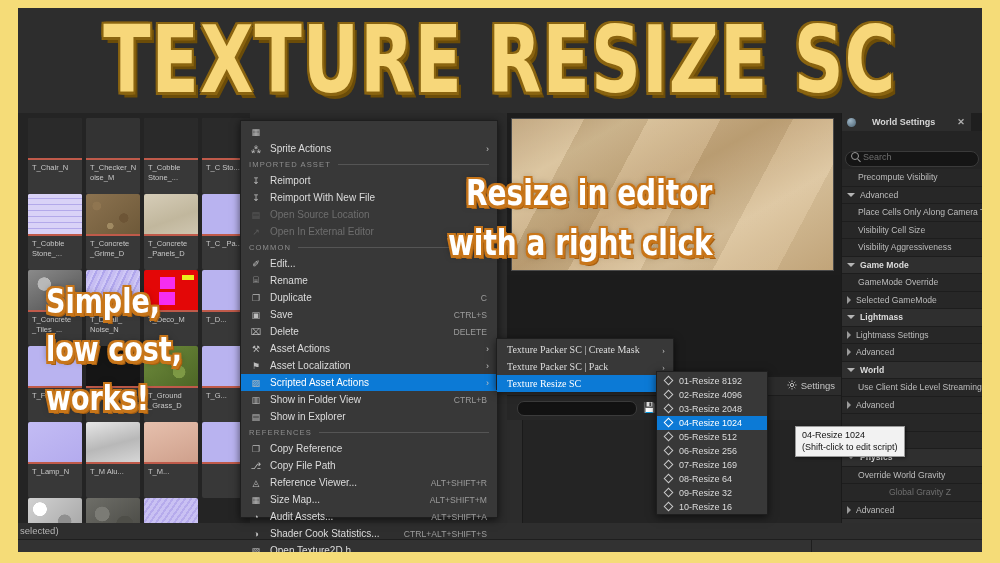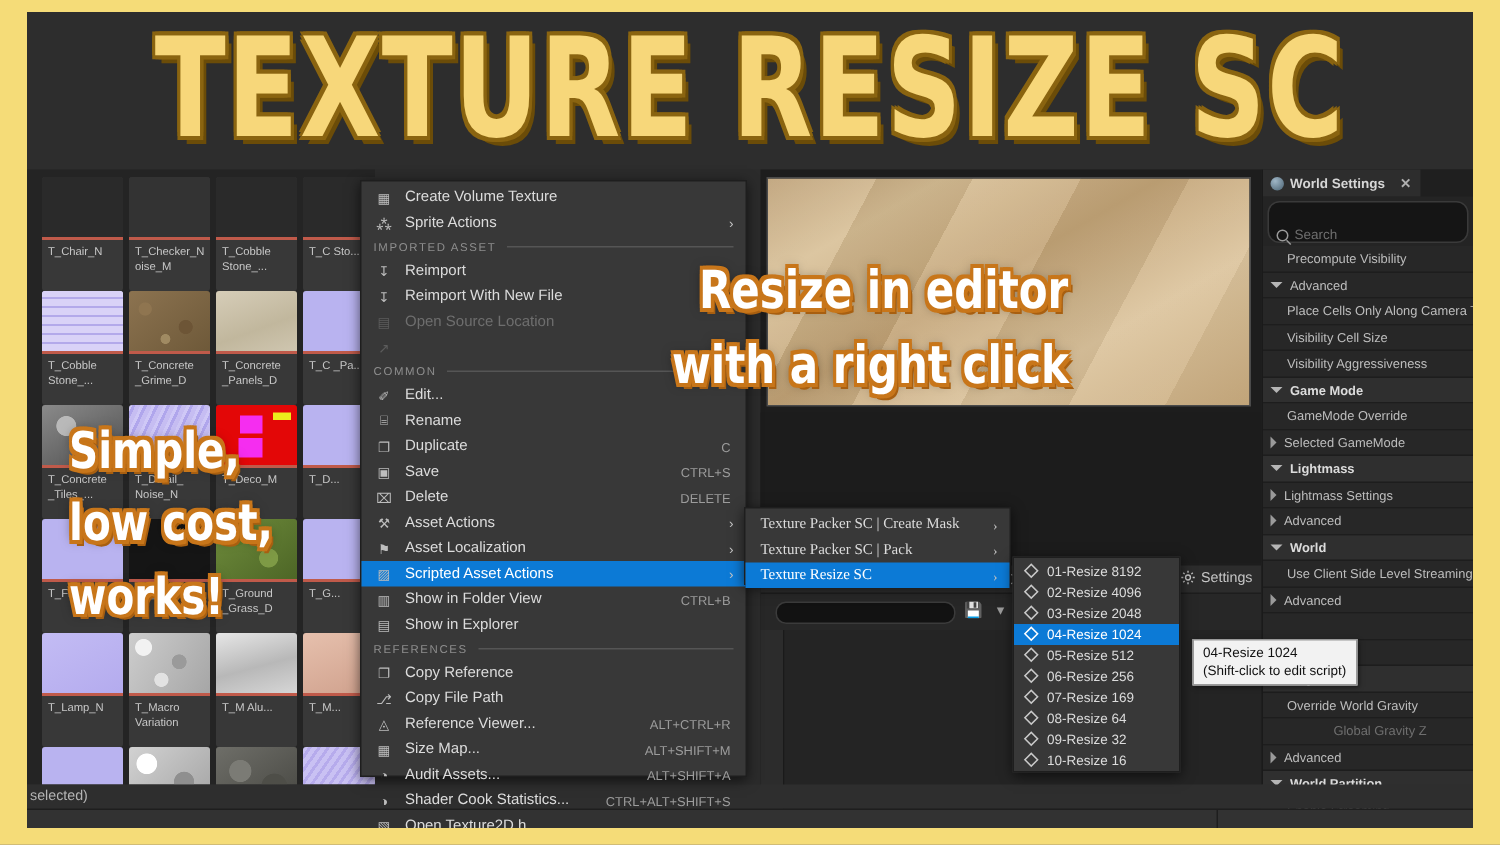--- a/index.html
+++ b/index.html
@@ -230,34 +230,34 @@
     width: 141px; height: 410px;
     background: #242424;
     border-left: 1px solid #1a1a1a;
   }
   #ws-tabrow {
     height: 18px; background: #1f1f1f;
     display: flex; align-items: center;
   }
   #ws-tab {
     height: 18px; background: #2d2d2d;
-    display: flex; align-items: center; gap: 4px;
+    display: flex; align-items: center; gap: 16px;
     padding: 0 6px 0 5px;
     font-size: 9px; color: #d6d6d6; font-weight: bold;
   }
   .globe-icon {
     width: 9px; height: 9px; border-radius: 50%;
     background: radial-gradient(circle at 35% 30%, #9fb6c6, #4a6272);
     display: inline-block;
   }
   #ws-tab-close { color: #b0b0b0; font-size: 9px; margin-left: 6px; }
   #ws-search {
-    margin: 3px 3px 2px 3px; height: 28px;
+    margin: 20px 3px 2px 3px; height: 16px;
     background: #151515; border: 1px solid #3a3a3a; border-radius: 8px;
-    display: flex; align-items: flex-end; gap: 4px; padding-left: 5px;
+    display: flex; align-items: flex-start; gap: 4px; padding-left: 5px;
     font-size: 9px; color: #6e6e6e;
   }
   .mag { width: 8px; height: 8px; border: 1.3px solid #9a9a9a; border-radius: 50%; position: relative; display:inline-block;}
   .mag::after { content:""; position:absolute; right:-3px; bottom:-2px; width:4px; height:1.3px; background:#9a9a9a; transform: rotate(45deg); }
   .ws-row {
     height: 17.5px; display: flex; align-items: center;
     font-size: 8.6px; padding-left: 5px;
     border-bottom: 1px solid #1d1d1d;
     white-space: nowrap; overflow: hidden;
   }
@@ -308,21 +308,21 @@
     background: #383838; border: 1px solid #1e1e1e;
     box-shadow: 0 2px 8px rgba(0,0,0,.6);
     padding: 2px 0;
     font-family: Liberation Serif, serif;
   }
   #submenu1 .mi { padding-left: 10px; }
 
   
   #submenu2 {
     position: absolute;
-    left: 657px; top: 363px;
+    left: 638px; top: 363px;
     width: 112px; height: 144px;
     background: #383838; border: 1px solid #1e1e1e;
     box-shadow: 0 2px 8px rgba(0,0,0,.6);
     padding: 2px 0;
   }
   #submenu2 .mi { height: 14px; font-size: 9px; padding-left: 6px; }
   #submenu2 .mi .mi-ico { width: 11px; margin-right: 5px; }
   .diamond {
     display:inline-block; width:7px; height:7px;
     border: 1.2px solid #c9c9c9; transform: rotate(45deg);
@@ -436,24 +436,20 @@
             <div class="asset-thumb th-grass"></div>
             <div class="asset-label">T_Ground _Grass_D</div>
           </div>
           <div class="asset-tile">
             <div class="asset-thumb th-lav"></div>
             <div class="asset-label">T_G...</div>
           </div>
           <div class="asset-tile">
             <div class="asset-thumb th-lampn"></div>
             <div class="asset-label">T_Lamp_N</div>
-          </div>
-          <div class="asset-tile">
-            <div class="asset-thumb th-macro"></div>
-            <div class="asset-label">T_Macro Variation</div>
           </div>
           <div class="asset-tile">
             <div class="asset-thumb th-alum"></div>
             <div class="asset-label">T_M Alu...</div>
           </div>
           <div class="asset-tile">
             <div class="asset-thumb th-skin"></div>
             <div class="asset-label">T_M...</div>
           </div>
           <div class="asset-tile">
@@ -609,21 +605,20 @@
     <div id="cb-status">selected)</div>
     <div id="cb-bottom-strip">
       <div class="seg" style="left:0;width:794px;"></div>
       <div class="seg" style="left:794px;width:170px;border-right:none;"></div>
     </div>
 
     <div id="ctx-menu">
       <div id="ctx-group-top">
           <div class="mi">
             <span class="mi-ico">▦</span>
-            <span class="mi-label">Create Volume Texture</span>
           </div>
           <div class="mi">
             <span class="mi-ico">⁂</span>
             <span class="mi-label">Sprite Actions</span>
             <span class="mi-arrow">›</span>
           </div>
         </div>
       <div class="sec-head">
         <span>IMPORTED ASSET</span>
         <span class="rule"></span>
@@ -636,20 +631,21 @@
           <div class="mi">
             <span class="mi-ico">↧</span>
             <span class="mi-label">Reimport With New File</span>
           </div>
           <div class="mi dis">
             <span class="mi-ico">▤</span>
             <span class="mi-label">Open Source Location</span>
           </div>
           <div class="mi dis">
             <span class="mi-ico">↗</span>
+            <span class="mi-label">Open In External Editor</span>
           </div>
         </div>
       <div class="sec-head">
         <span>COMMON</span>
         <span class="rule"></span>
       </div>
       <div id="ctx-group-common">
           <div class="mi">
             <span class="mi-ico">✐</span>
             <span class="mi-label">Edit...</span>
@@ -709,21 +705,21 @@
             <span class="mi-ico">❐</span>
             <span class="mi-label">Copy Reference</span>
           </div>
           <div class="mi">
             <span class="mi-ico">⎇</span>
             <span class="mi-label">Copy File Path</span>
           </div>
           <div class="mi">
             <span class="mi-ico">◬</span>
             <span class="mi-label">Reference Viewer...</span>
-            <span class="mi-short">ALT+CTRL+R</span>
+            <span class="mi-short">ALT+SHIFT+R</span>
           </div>
           <div class="mi">
             <span class="mi-ico">▦</span>
             <span class="mi-label">Size Map...</span>
             <span class="mi-short">ALT+SHIFT+M</span>
           </div>
           <div class="mi">
             <span class="mi-ico">◔</span>
             <span class="mi-label">Audit Assets...</span>
             <span class="mi-short">ALT+SHIFT+A</span>

